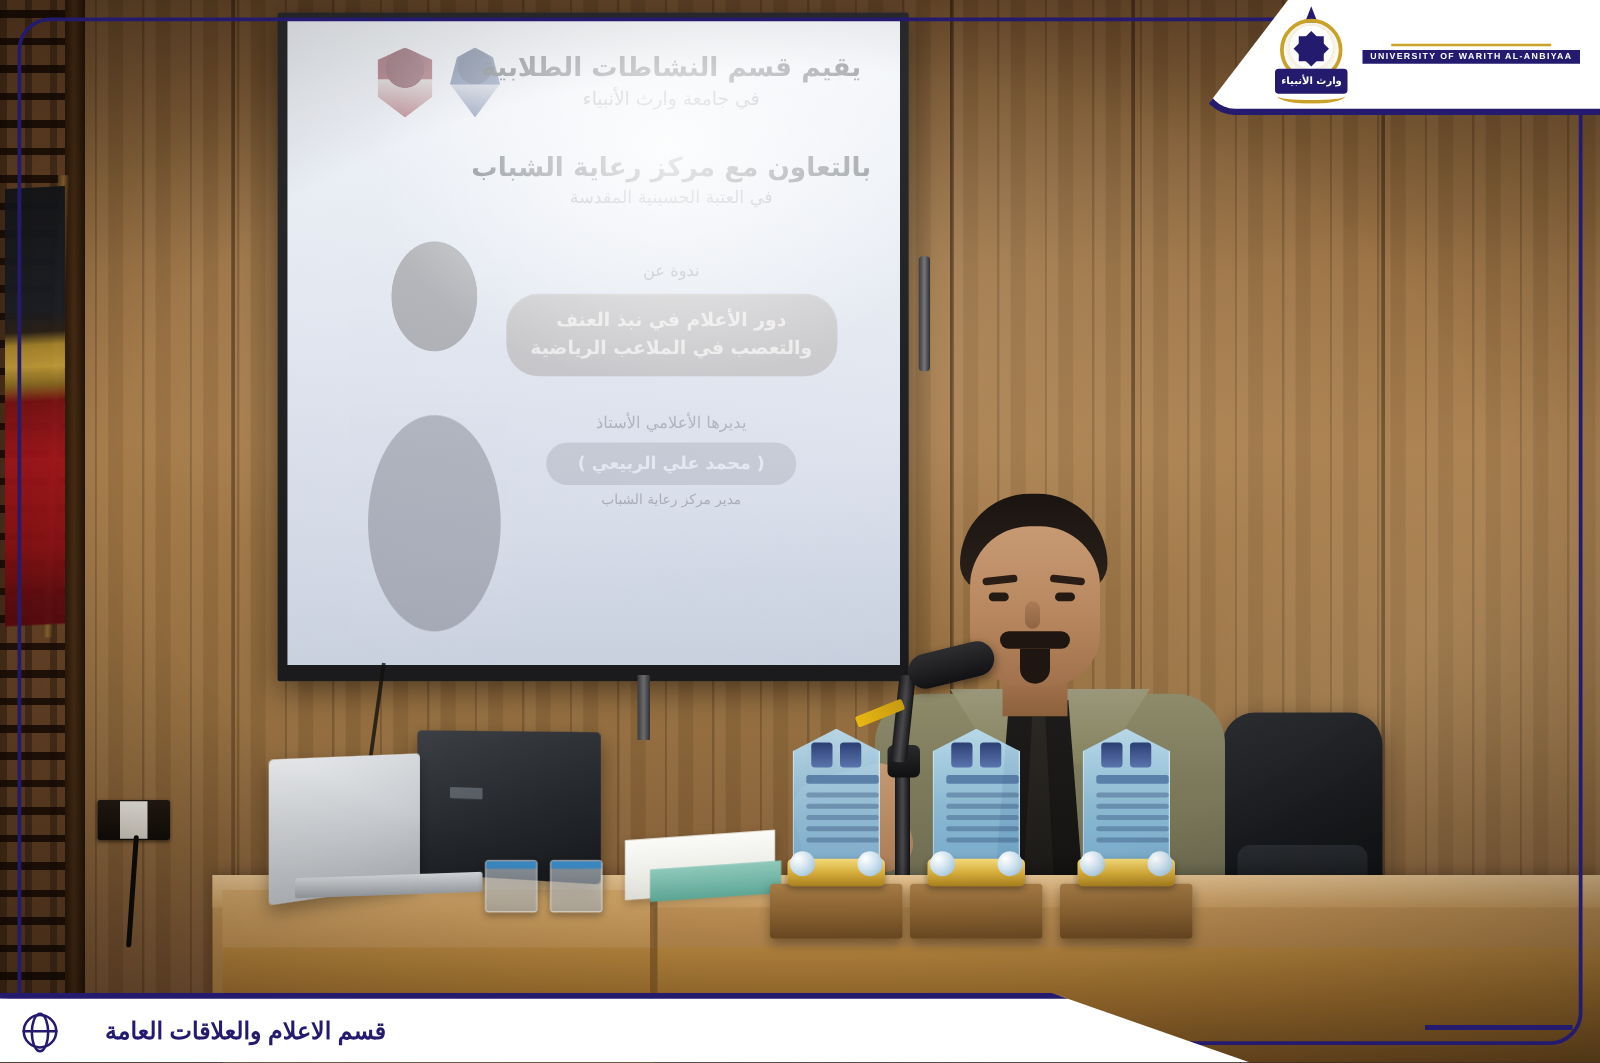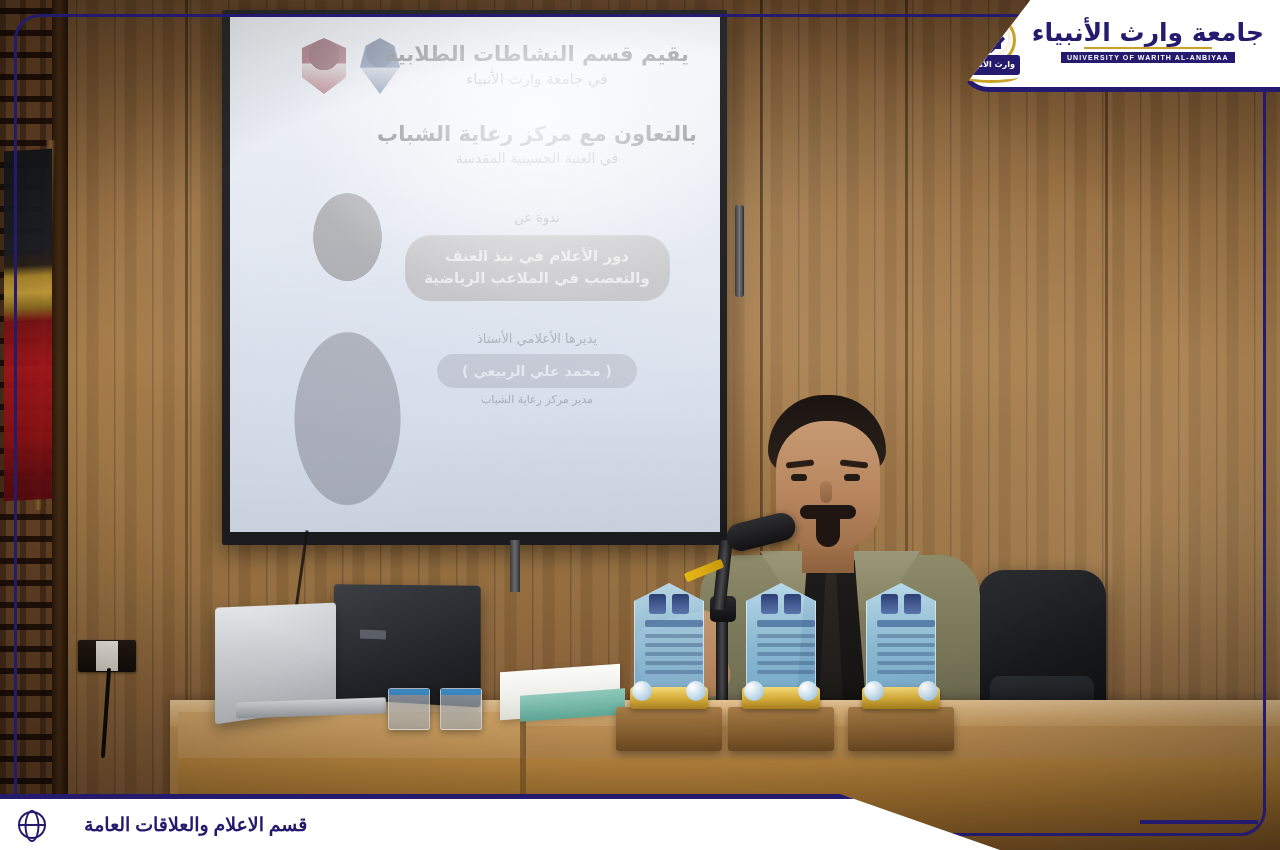--- a/index.html
+++ b/index.html
@@ -456,21 +456,21 @@
     width:11px;height:28px;border:2.5px solid #241a6e;border-radius:50%;
   }
   .globe:after{
     content:"";position:absolute;left:-2.5px;top:50%;transform:translateY(-50%);
     width:28px;height:0;border-top:2.5px solid #241a6e;
   }
   .footer-url{
     font-size:21px;font-weight:bold;color:#241a6e;letter-spacing:.2px;
   }
   .footer-ar{
-    font-family:Liberation Serif, serif;
+    font-family:Liberation Sans, sans-serif;
     direction:rtl;font-size:19px;font-weight:bold;color:#241a6e;margin-left:22px;
   }
   .footer-rule{
     position:absolute;right:22px;bottom:26px;width:118px;height:4px;background:#241a6e;
   }
 </style>
 </head>
 <body>
 
 <div class="stage">
@@ -627,21 +627,20 @@
 
   <div class="header-panel">
     <div class="crest">
       <div class="dome"></div>
       <div class="ring"></div>
       <div class="star"></div>
       <div class="band">وارث الأنبياء</div>
       <div class="swoop"></div>
     </div>
     <div class="hdr-wordmark">
-      <div class="hdr-ar">جامعة وارث الأنبياء</div>
       <div class="hdr-rule"></div>
       <div class="hdr-en">UNIVERSITY OF WARITH AL-ANBIYAA</div>
     </div>
   </div>
 
   <div class="footer-bar">
     <div class="globe"></div>
     <div class="footer-ar">قسم الاعلام والعلاقات العامة</div>
   </div>
   <div class="footer-rule"></div>

